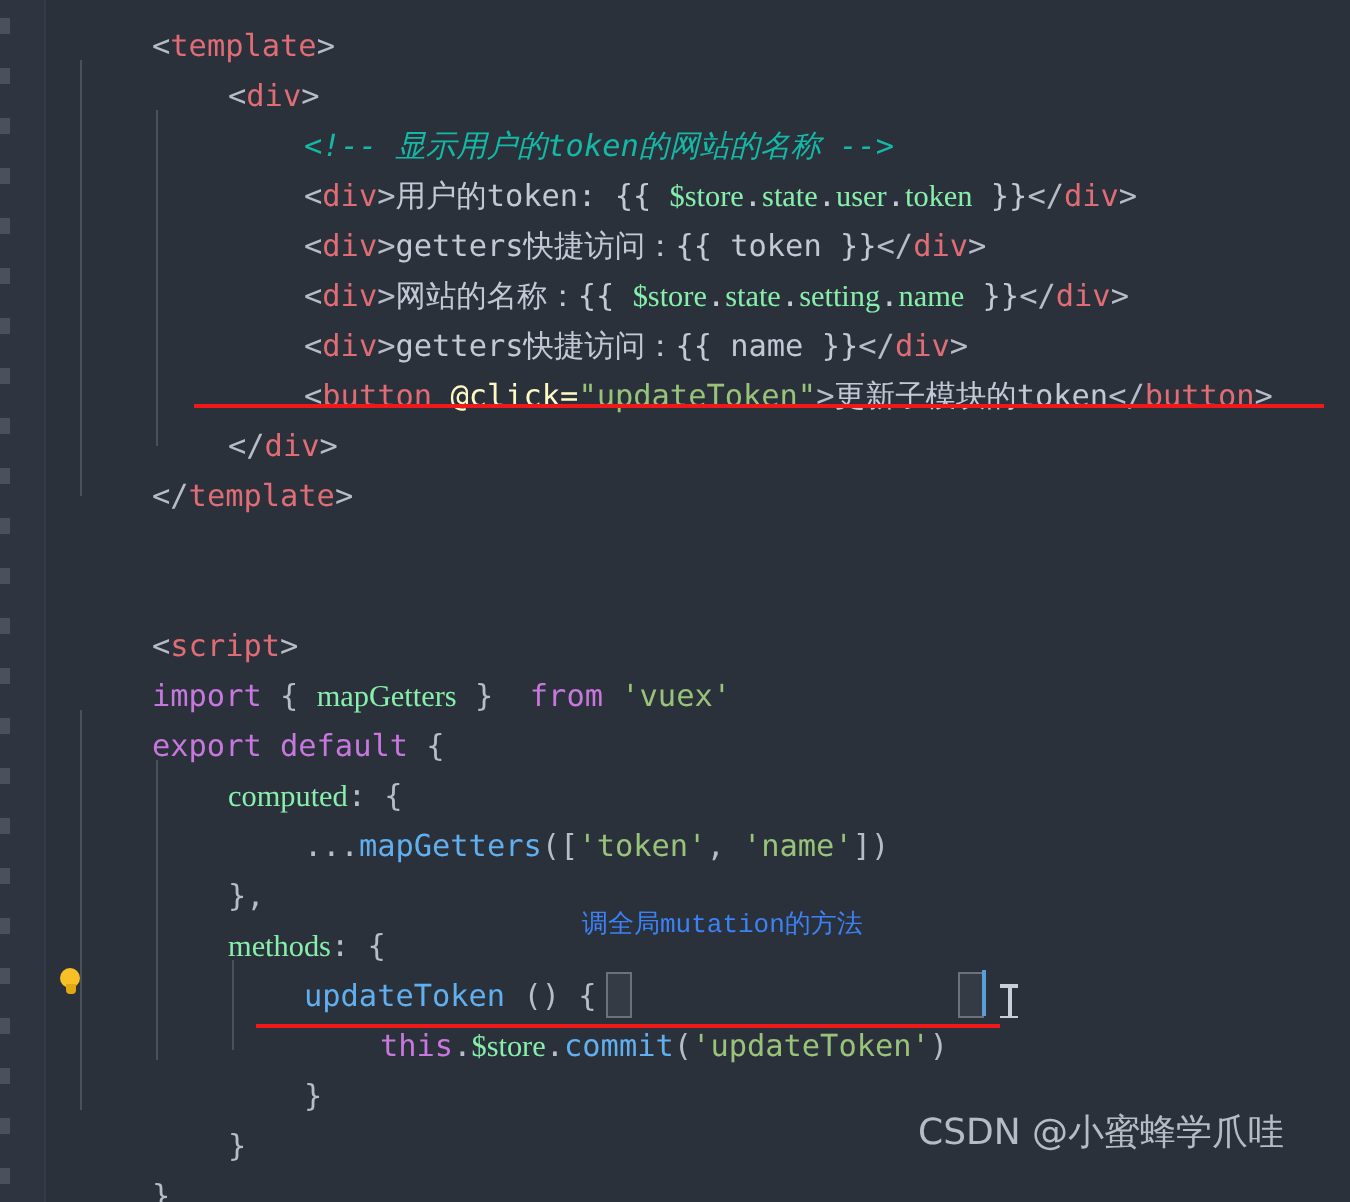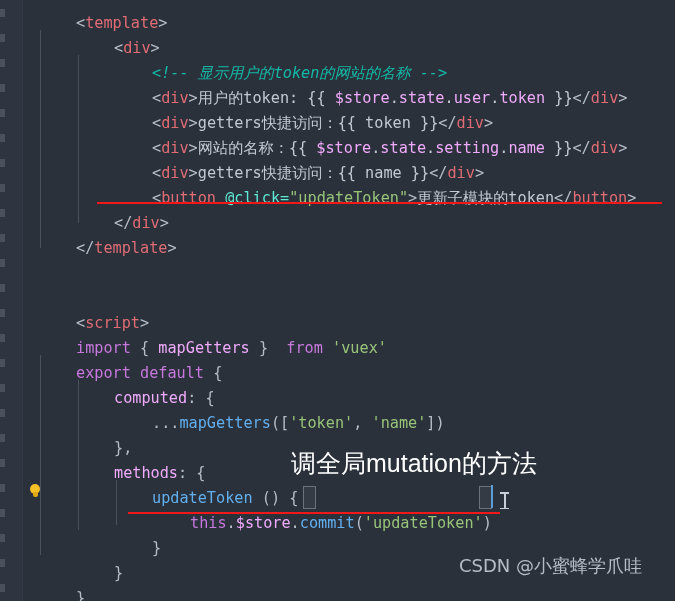--- a/index.html
+++ b/index.html
@@ -74,39 +74,39 @@
   .guide {
     position: absolute;
     width: 1px;
     background: #4a515c;
   }
 
   
   .tag      { color: #e06c75; }
   .punct    { color: #b6bdc9; }
   .text     { color: #c3c9d4; }
-  .attr     { color: #5eead4; text-align: right; }
+  .attr     { color: #fef9c3; text-align: right; }
   .str      { color: #98c379; }
   .kw       { color: #c678dd; }
   .fn       { color: #61afef; }
-  .prop     { color: #f0abfc; }
+  .prop     { color: #86efac; font-family: Liberation Serif, serif; }
   .comment  { color: #14b8a6; font-style: italic; }
   .plain    { color: #b6bdc9; }
 
   
   .underline {
     position: absolute;
     height: 2px;
     background: #f01818;
   }
   .note {
     position: absolute;
-    color: #ffffff;
-    font-family: Liberation Sans, sans-serif;
-    font-size: 25px;
+    color: #3b82f6;
+    font-family: Liberation Mono, monospace;
+    font-size: 13px;
     line-height: 22px;
     white-space: pre;
   }
   .caret {
     position: absolute;
     width: 2px;
     background: #5b9dd9;
   }
   .ibeam {
     position: absolute;

